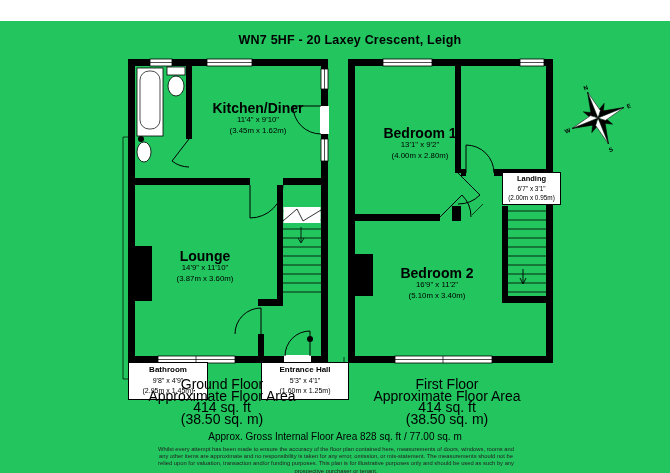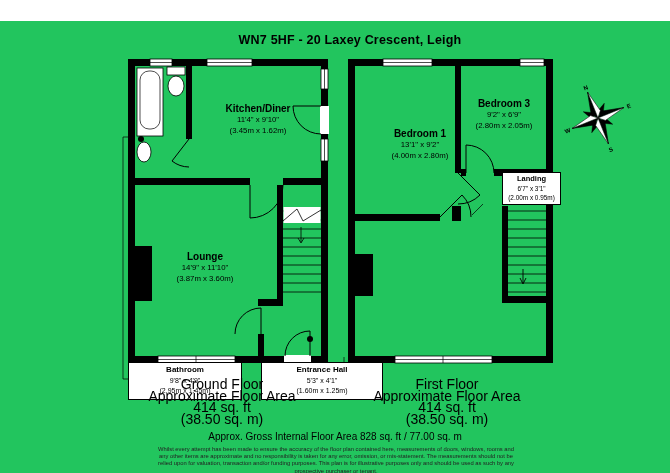--- a/index.html
+++ b/index.html
@@ -2,23 +2,23 @@
 <html><head>
 <meta charset="utf-8">
 <style>
   html,body{margin:0;padding:0;background:#fff;}
   .page{position:relative;width:670px;height:473px;background:#22c55e;overflow:hidden;
         font-family:"Liberation Sans", sans-serif;color:#000;margin-top:21px;}
   .title{position:absolute;left:30px;top:12px;width:640px;text-align:center;
          font-size:12.5px;font-weight:bold;letter-spacing:.2px;}
   svg.plan{position:absolute;left:0;top:0;}
   .room-label{position:absolute;text-align:center;line-height:11px;z-index:3;}
-  .room-label .rname{font-size:10px;font-weight:bold;}
+  .room-label .rname{font-size:14px;font-weight:bold;}
   .room-label .rdim{font-size:7.8px;}
-  .room-label.boxed{background:#fff;border:1px solid #000;padding:2px 17px;line-height:10.5px;}
+  .room-label.boxed{background:#fff;border:1px solid #000;padding:2px 0;line-height:10.5px;}
   .room-label.boxed .rname{font-size:8px;}
   .room-label.boxed .rdim{font-size:7px;}
   .room-label.small{line-height:9.5px;padding:1px 0;}
   .room-label.small .rname{font-size:7.5px;}
   .room-label.small .rdim{font-size:6.4px;}
   .floor-caption{position:absolute;text-align:center;font-size:14px;font-weight:normal;
                  line-height:11.5px;z-index:3;}
   .footer-total{position:absolute;left:0;top:410px;width:670px;text-align:center;
                 font-size:10px;font-weight:normal;}
   .disclaimer{position:absolute;left:155px;top:425px;width:362px;text-align:center;
@@ -242,26 +242,26 @@
     <div class="rdim">5'3" x 4'1"</div>
     <div class="rdim">(1.60m x 1.25m)</div>
   </div>
 
   <div class="room-label" style="left:365px;top:107px;width:110px">
     <div class="rname">Bedroom 1</div>
     <div class="rdim">13'1" x 9'2"</div>
     <div class="rdim">(4.00m x 2.80m)</div>
   </div>
 
-  <div class="room-label" style="left:449px;top:77px;width:110px">
-    <div class="rname">Bedroom 3</div>
-    <div class="rdim">9'2" x 6'9"</div>
-    <div class="rdim">(2.80m x 2.05m)</div>
-  </div>
-
+
+  <div class="room-label" style="left:382px;top:247px;width:110px">
+    <div class="rname">Bedroom 2</div>
+    <div class="rdim">16'9" x 11'2"</div>
+    <div class="rdim">(5.10m x 3.40m)</div>
+  </div>
 
   <div class="room-label boxed small" style="left:502px;top:151px;width:57px">
     <div class="rname">Landing</div>
     <div class="rdim">6'7" x 3'1"</div>
     <div class="rdim">(2.00m x 0.95m)</div>
   </div>
 
   <div class="floor-caption" style="left:147px;top:358px;width:150px">
     <div>Ground Floor</div>
     <div>Approximate Floor Area</div>

